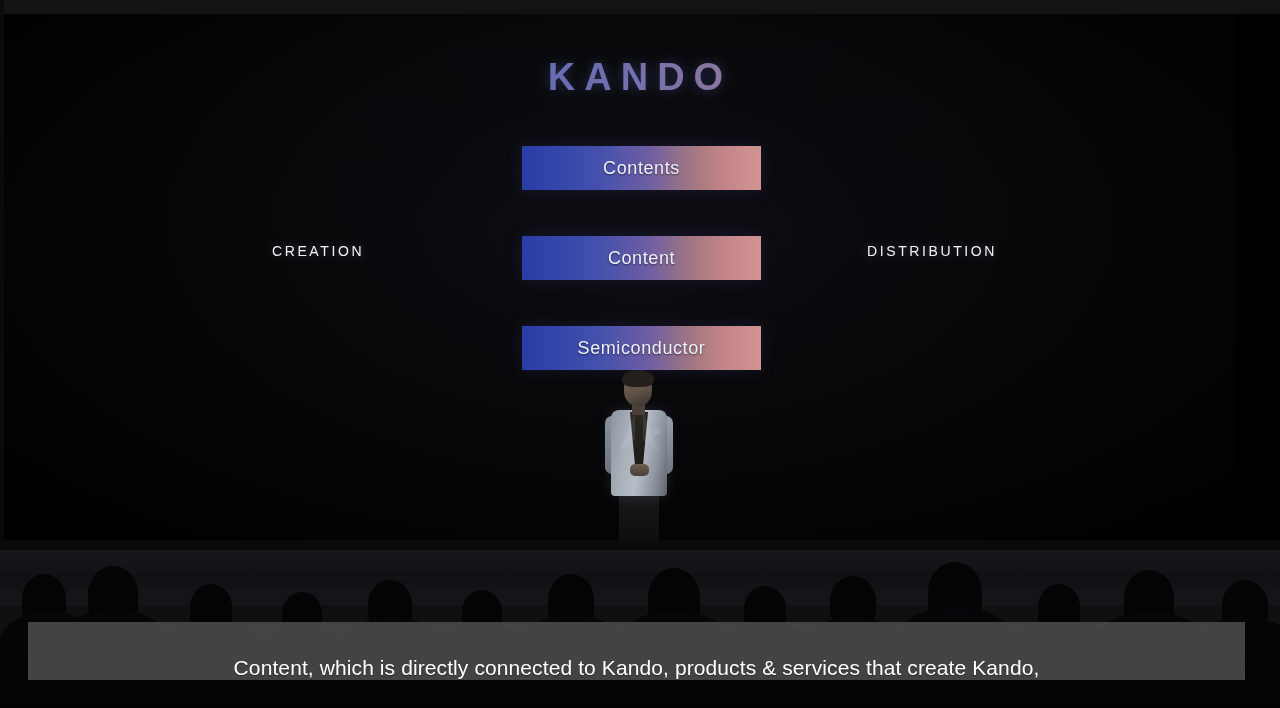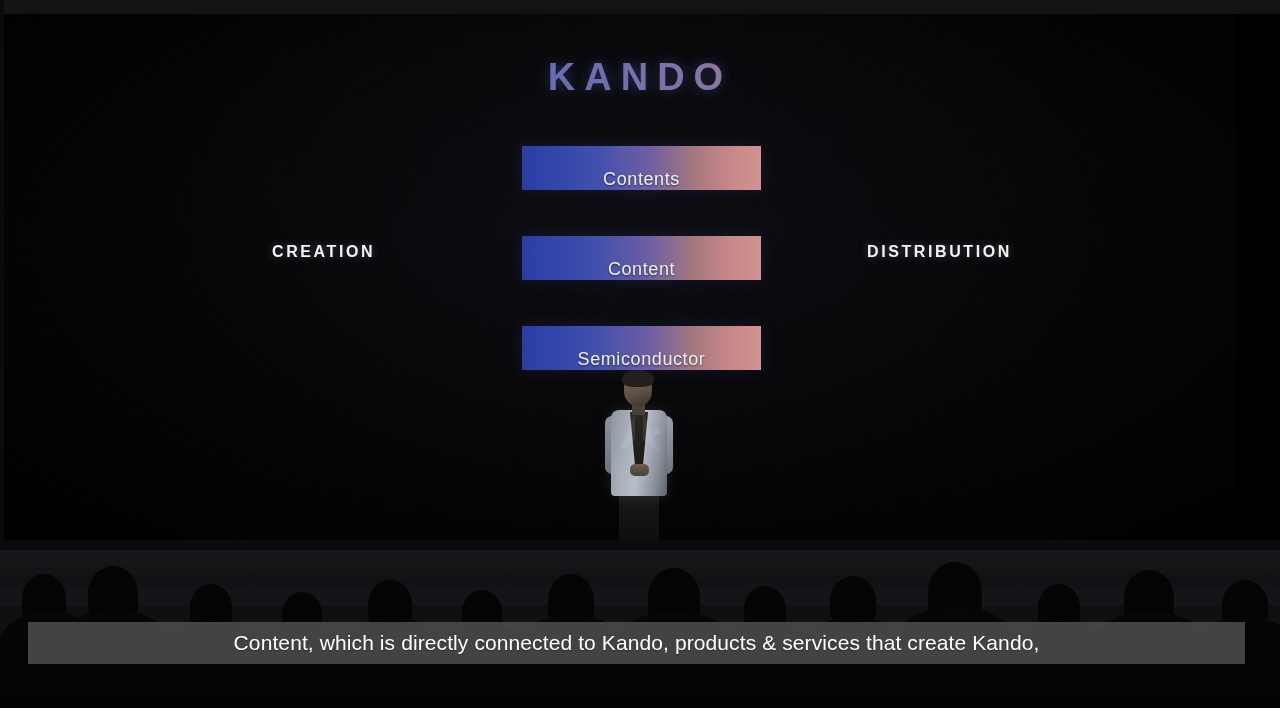--- a/index.html
+++ b/index.html
@@ -103,40 +103,40 @@
     margin-bottom:46px;
     background-image:linear-gradient(90deg,
         #2a3da6 0%,
         #3246ab 14%,
         #4450ac 32%,
         #6b5da4 52%,
         #a5787f 72%,
         #c5868a 86%,
         #d09490 100%);
     display:flex;
-    align-items:flex-end;
+    align-items:center;
     justify-content:center;
     box-shadow:0 0 16px rgba(60,70,150,0.22);
   }
   .bar:last-child{ margin-bottom:8px; }
 
   .bar-label {
     font-size:18px;
     color:#eef1f8;
     letter-spacing:0.6px;
     text-shadow:0 1px 2px rgba(0,0,0,0.55);
     white-space:nowrap;
   }
 
   
   .side-label {
     position:absolute;
     top:229px;
-    font-size:16px;
-    font-weight:bold;
+    font-size:14px;
+    font-weight:normal;
     letter-spacing:2.6px;
     color:#f2f3f5;
     text-shadow:0 0 10px rgba(200,205,220,0.35);
     z-index:5;
     white-space:nowrap;
   }
   .side-label.creation    { left:272px; }
   .side-label.distribution{ left:823px;margin-left:44px; }
 
   
@@ -275,24 +275,24 @@
     background:linear-gradient(180deg,rgba(0,0,0,0.45) 0%,rgba(0,0,0,0.10) 30%,rgba(0,0,0,0.55) 100%);
     pointer-events:none;
   }
 
   
   .caption-bar {
     position:absolute;
     left:28px;
     top:622px;
     width:1217px;
-    height:42px;
+    height:58px;
     background:rgba(78,78,80,0.86);
     display:flex;
-    align-items:center;
+    align-items:flex-end;
     justify-content:center;
     z-index:20;
   }
   .caption-text {
     font-size:21px;
     color:#ffffff;
     letter-spacing:0.1px;
     white-space:nowrap;
     text-shadow:0 1px 1px rgba(0,0,0,0.35);
   }

